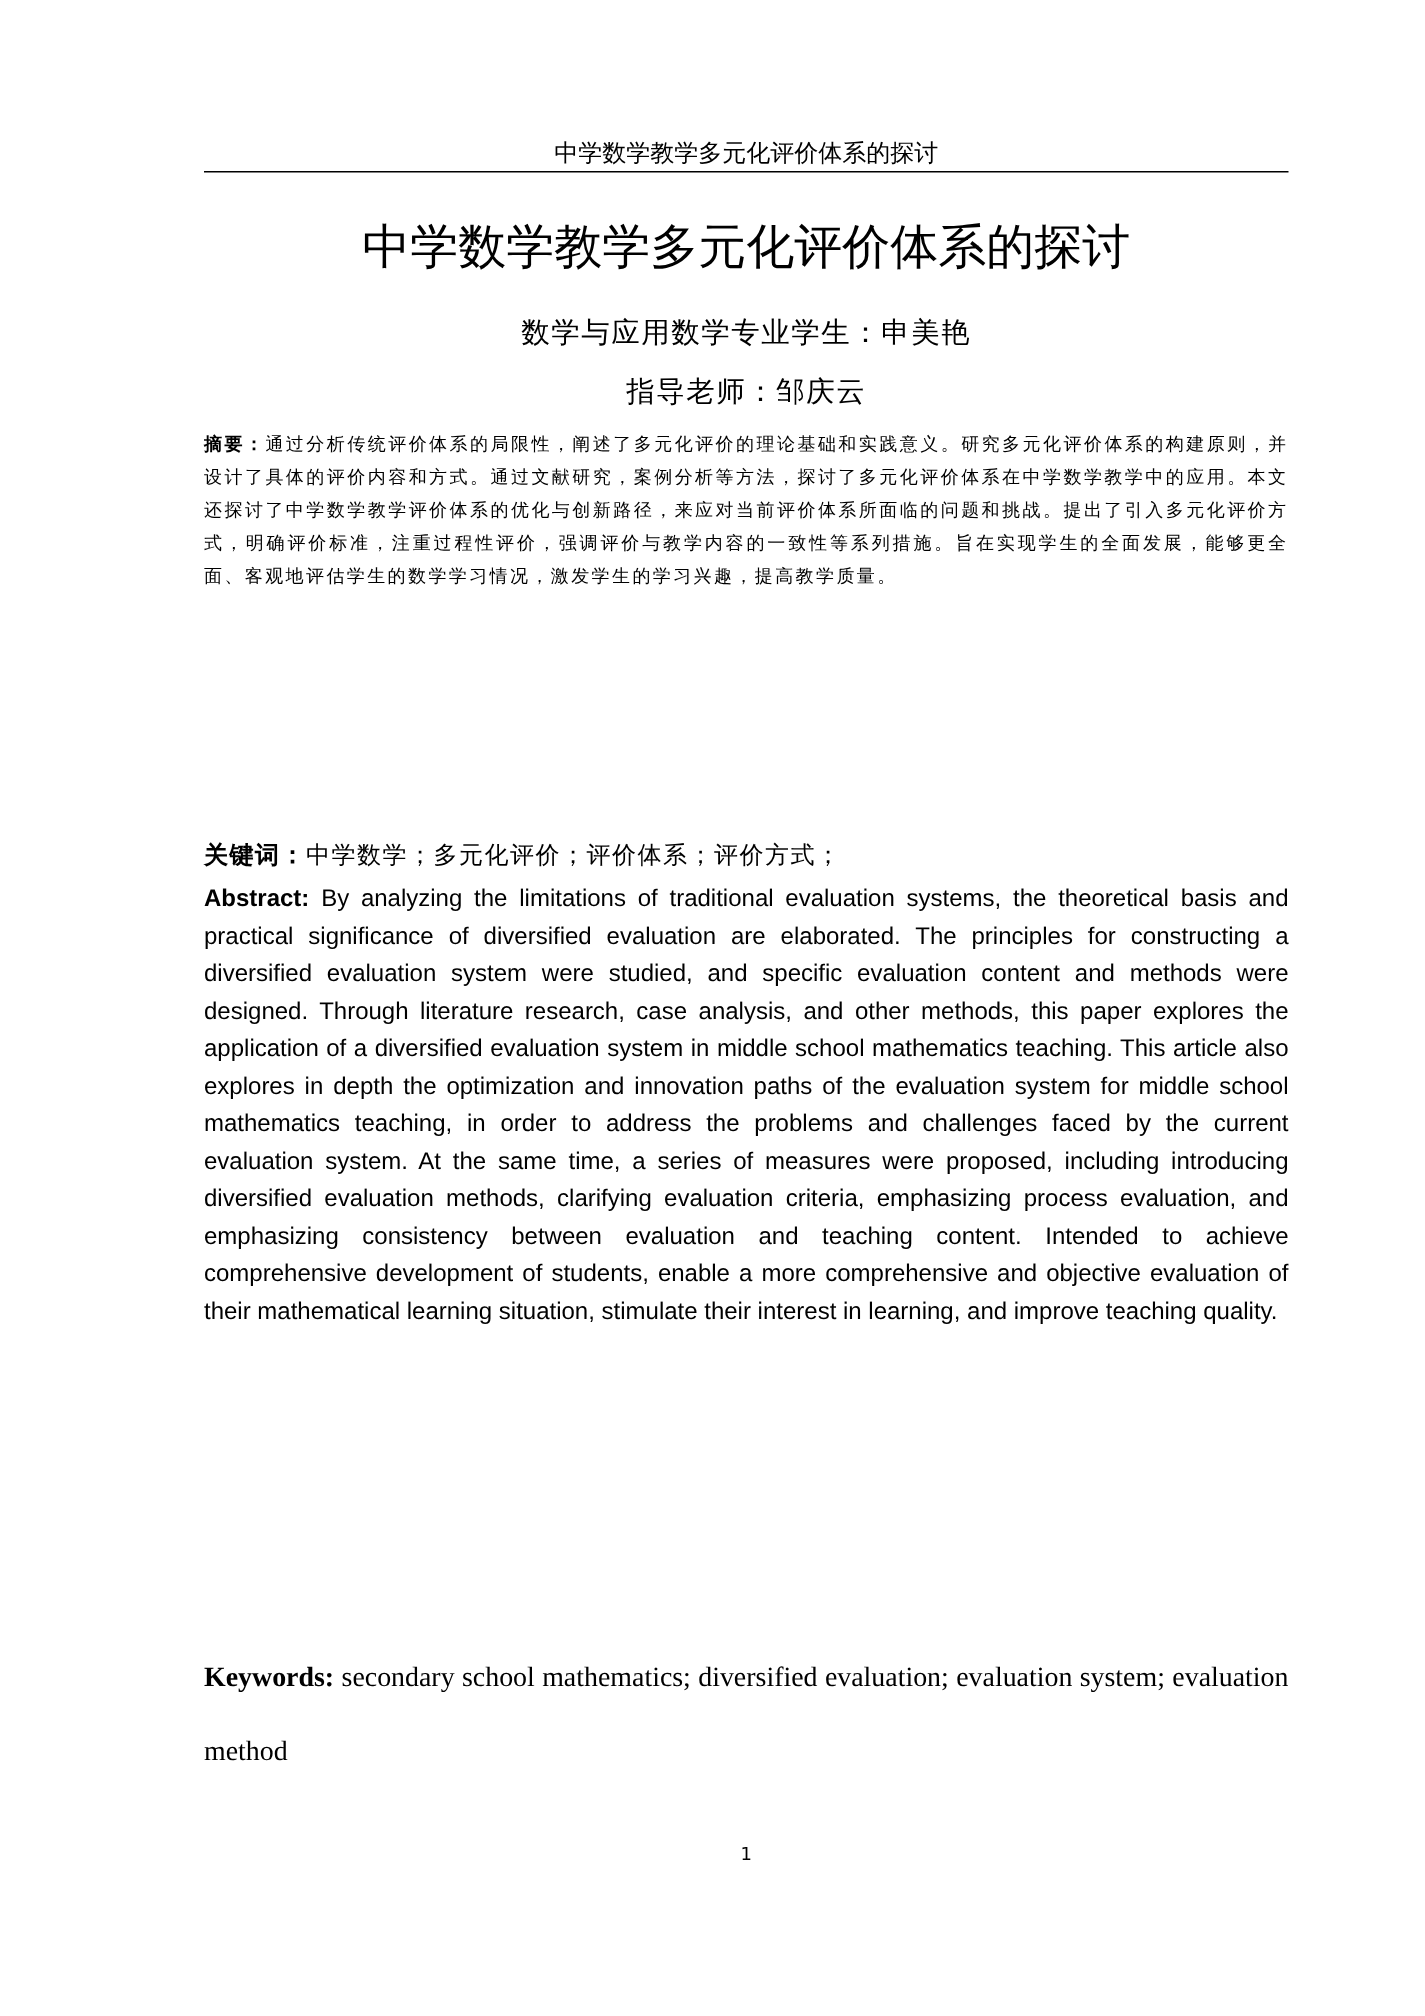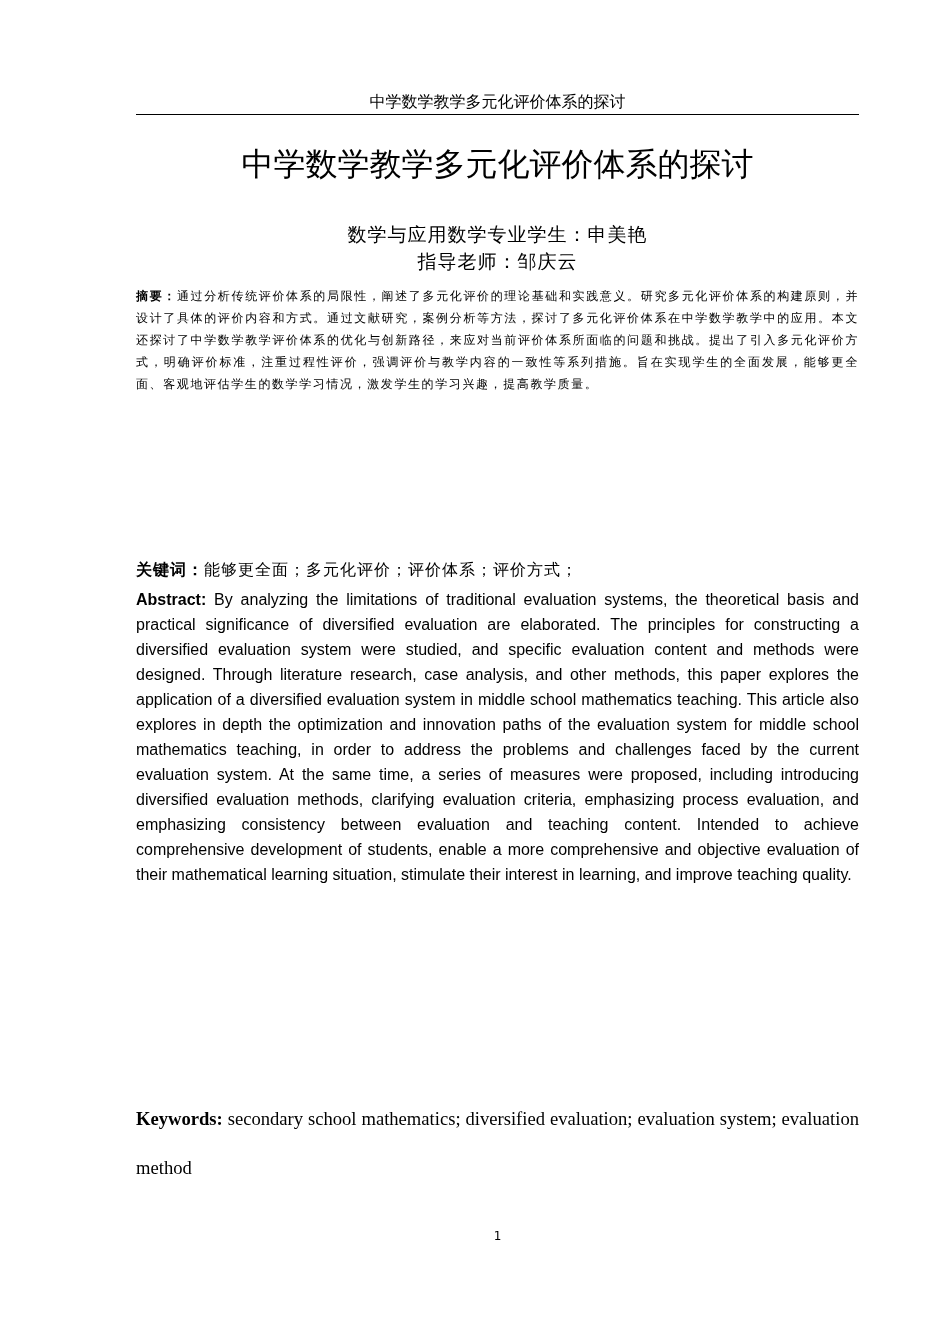--- a/index.html
+++ b/index.html
@@ -12,21 +12,21 @@
     }
     .header-rule { position: absolute; top: 114px; left: 0; width: 723px; height: 0; border-top: 1.5px solid #000; }
     .title {
       position: absolute; top: 140px; left: 0; width: 723px; text-align: center;
       font-family: "DejaVu Sans", sans-serif; font-size: 32px; line-height: 48px;
     }
     .author, .advisor {
       position: absolute; left: 0; width: 723px; text-align: center;
       font-family: "DejaVu Serif", serif; font-size: 19px; line-height: 28px; letter-spacing: 1px;
     }
-    .author { top: 220px; text-align: center; }
+    .author { top: 208px; text-align: center; }
     .advisor { top: 247px; text-align: center; }
     .cn-abstract {
       position: absolute; top: 285px; left: 0; width: 723px;
       font-family: Liberation Sans, sans-serif; font-size: 12px; line-height: 22px;
       text-align: justify; text-align-last: left; letter-spacing: 1.6px;
     }
     .cn-keywords {
       position: absolute; top: 553px; left: 0; width: 723px;
       font-family: "DejaVu Serif", serif; font-size: 16px; line-height: 34px; letter-spacing: 1px;
     }
@@ -55,21 +55,21 @@
 
   <div class="title">中学数学教学多元化评价体系的探讨</div>
   <div class="author">数学与应用数学专业学生：申美艳</div>
   <div class="advisor">指导老师：邹庆云</div>
 
   <div class="cn-abstract">
     <span class="label">摘要：</span><span>通过分析传统评价体系的局限性，阐述了多元化评价的理论基础和实践意义。研究多元化评价体系的构建原则，并设计了具体的评价内容和方式。通过文献研究，案例分析等方法，探讨了多元化评价体系在中学数学教学中的应用。本文还探讨了中学数学教学评价体系的优化与创新路径，来应对当前评价体系所面临的问题和挑战。提出了引入多元化评价方式，明确评价标准，注重过程性评价，强调评价与教学内容的一致性等系列措施。旨在实现学生的全面发展，能够更全面、客观地评估学生的数学学习情况，激发学生的学习兴趣，提高教学质量。</span>
   </div>
 
   <div class="cn-keywords">
-    <span class="label">关键词：</span><span>能够更全面；多元化评价；评价体系；评价方式；</span>
+    <span class="label">关键词：</span><span>中学数学；多元化评价；评价体系；评价方式；</span>
   </div>
 
   <div class="en-abstract">
     <span class="label">Abstract:</span><span> By analyzing the limitations of traditional evaluation systems, the theoretical basis and practical significance of diversified evaluation are elaborated. The principles for constructing a diversified evaluation system were studied, and specific evaluation content and methods were designed. Through literature research, case analysis, and other methods, this paper explores the application of a diversified evaluation system in middle school mathematics teaching. This article also explores in depth the optimization and innovation paths of the evaluation system for middle school mathematics teaching, in order to address the problems and challenges faced by the current evaluation system. At the same time, a series of measures were proposed, including introducing diversified evaluation methods, clarifying evaluation criteria, emphasizing process evaluation, and emphasizing consistency between evaluation and teaching content. Intended to achieve comprehensive development of students, enable a more comprehensive and objective evaluation of their mathematical learning situation, stimulate their interest in learning, and improve teaching quality.</span>
   </div>
 
   <div class="en-keywords">
     <span class="label">Keywords:</span><span> secondary school mathematics; diversified evaluation; evaluation system; evaluation method</span>
   </div>
 

